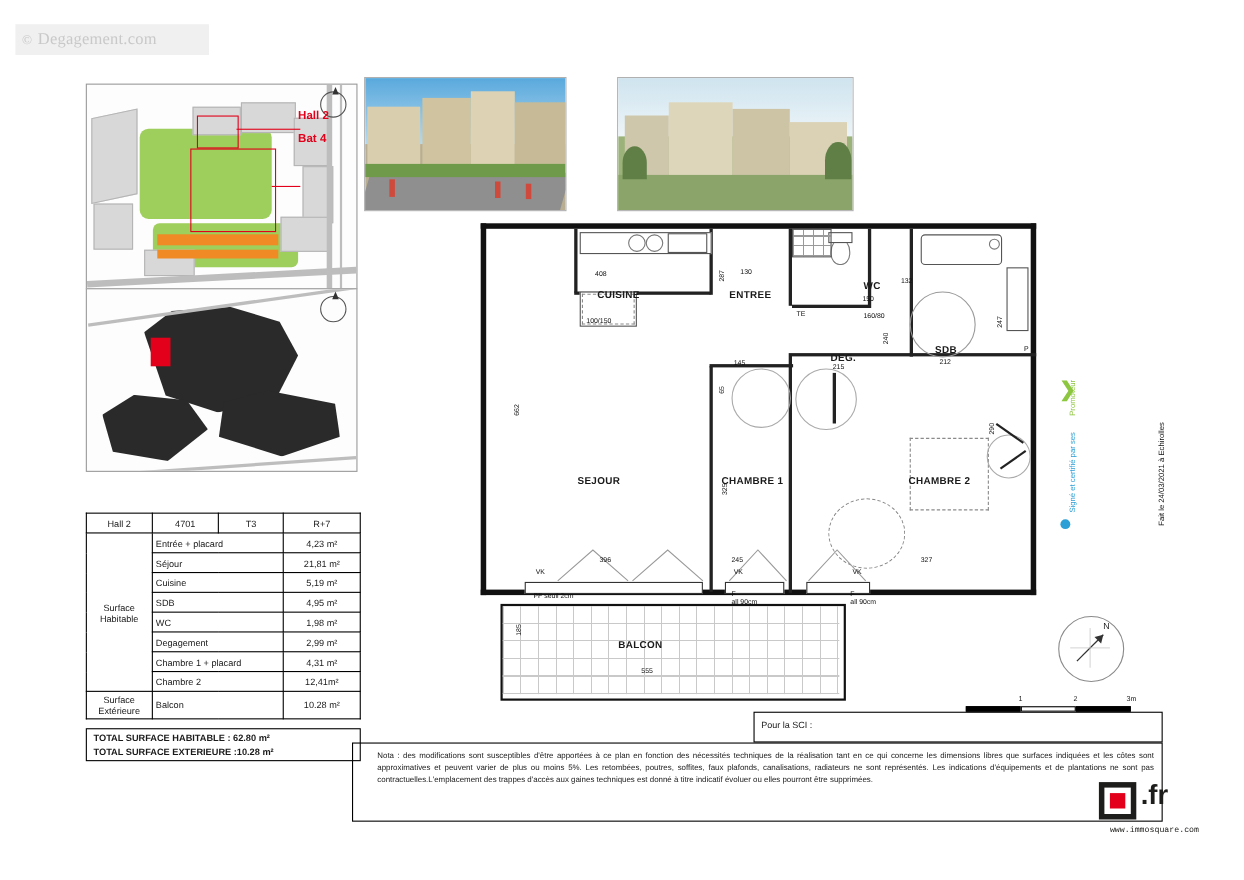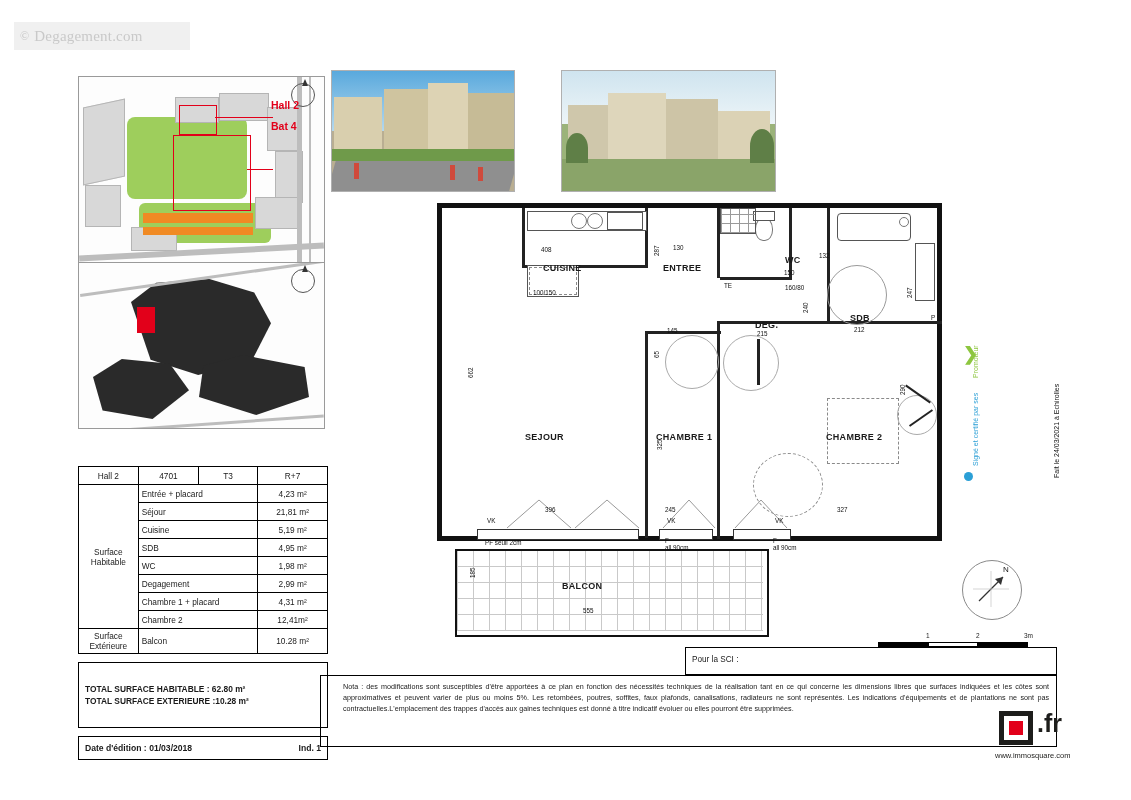--- a/index.html
+++ b/index.html
@@ -45,21 +45,21 @@
   .compass:after{content:"";position:absolute;left:10px;top:-5px;width:0;height:0;
     border-left:3px solid transparent;border-right:3px solid transparent;border-bottom:7px solid #333;}
 
   
   #surface-table{left:78px;top:466px;width:250px;}
   table.t{border-collapse:collapse;font-size:8.3px;width:250px;}
   table.t td{border:1px solid #000;padding:2px 3px;height:13px;}
   .td-center{text-align:center;}
   .rowlabel{text-align:left;padding-left:4px;}
   .totals{border:1px solid #000;border-top:none;width:250px;box-sizing:border-box;
-    font-size:8.4px;font-weight:bold;padding:20px 6px;line-height:1.45;}
+    font-size:8.4px;font-weight:bold;padding:2px 6px;line-height:1.45;}
   .dateblock{border:1px solid #000;border-top:none;width:250px;box-sizing:border-box;
     font-size:8.6px;font-weight:bold;padding:6px 6px;display:flex;justify-content:space-between;}
 
   
   .render{position:absolute;border:1px solid #b0b0b0;overflow:hidden;}
   #render-1{left:331px;top:70px;width:182px;height:120px;}
   #render-2{left:561px;top:70px;width:213px;height:120px;}
 
   
   #logo-isere{left:930px;top:78px;width:142px;height:52px;}
@@ -102,21 +102,21 @@
   .sblbl{position:absolute;top:-4px;font-size:6.5px;}
 
   
   #north-rose{left:962px;top:560px;width:58px;height:58px;border:1px solid #8a8a8a;border-radius:50%;}
 
   
   #logo-immosquare{left:995px;top:705px;width:100px;height:58px;}
   .sq-red{position:absolute;left:4px;top:6px;width:34px;height:34px;border:5px solid #1d1d1b;box-sizing:border-box;}
   .sq-red i{position:absolute;left:5px;top:5px;right:5px;bottom:5px;background:#e2001a;display:block;}
   .fr-txt{position:absolute;left:42px;top:4px;font-size:25px;font-weight:bold;color:#1d1d1b;}
-  .immo-url{position:absolute;left:0;top:46px;font-size:7.5px;color:#1d1d1b;}
+  .immo-url{position:absolute;left:14px;top:46px;font-size:7.5px;color:#1d1d1b;font-family:Liberation Mono, monospace;}
 
   .green-chev{position:absolute;left:963px;top:343px;font-size:18px;color:#8dc63f;font-weight:bold;}
   .blue-dot{position:absolute;left:964px;top:472px;width:9px;height:9px;border-radius:50%;background:#2b9fd6;}
 </style>
 </head>
 <body>
 
 <div class="sheet">
 
   <div class="abs watermark">
@@ -210,27 +210,20 @@
         <td class="td-center">10.28 m²</td>
       </tr>
     </tbody>
       </table>
     <div style="height:8px;"></div>
     <div class="totals" style="border-top:1px solid #000;">
       <div>TOTAL SURFACE HABITABLE : 62.80 m²</div>
       <div>TOTAL SURFACE EXTERIEURE :10.28 m²</div>
     </div>
     <div style="height:8px;"></div>
-    <div class="dateblock" style="border-top:1px solid #000;">
-      <span>
-        <span>Date d'édition :</span>
-        <span>01/03/2018</span>
-      </span>
-      <span>Ind. 1</span>
-    </div>
   </div>
 
   <div class="render" id="render-1">
     <div style="position:absolute;left:0;top:0;width:100%;height:54%;background:linear-gradient(#59a9dd,#bcdcef);"></div>
     <div style="position:absolute;left:0;top:50%;width:100%;height:50%;background:#b9ae92;"></div>
     <div style="position:absolute;left:2px;top:26px;width:48px;height:60px;background:#d9cfae;"></div>
     <div style="position:absolute;left:52px;top:18px;width:44px;height:68px;background:#cfc49f;"></div>
     <div style="position:absolute;left:96px;top:12px;width:40px;height:74px;background:#ddd3b4;"></div>
     <div style="position:absolute;left:136px;top:22px;width:46px;height:64px;background:#c6bb96;"></div>
     <div style="position:absolute;left:0;top:86px;width:182px;height:34px;background:#8f8f8f;transform:skewX(-16deg);"></div>

